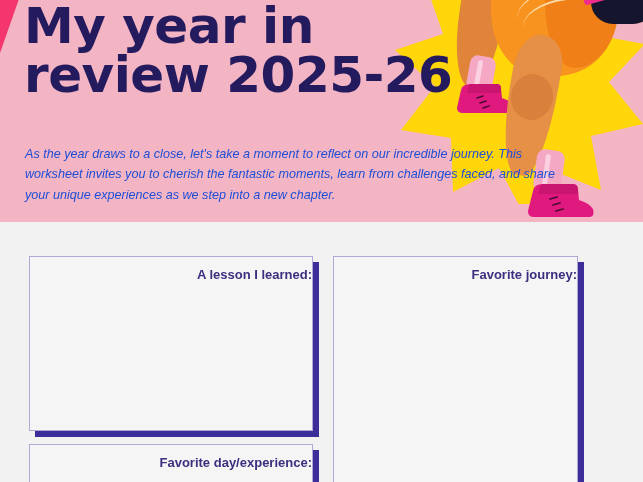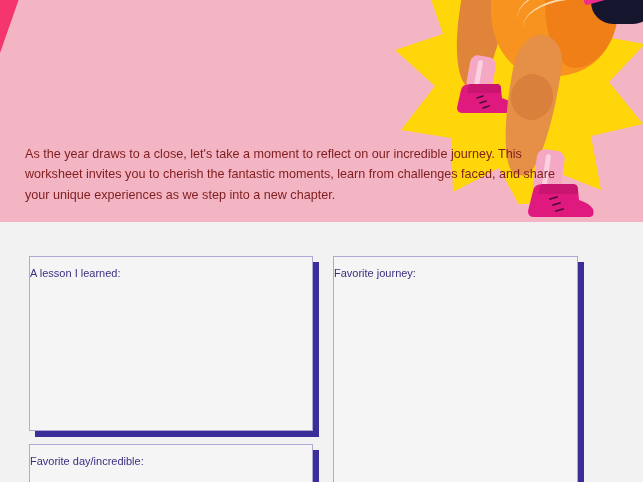--- a/index.html
+++ b/index.html
@@ -179,46 +179,48 @@
     line-height: 0.98;
     letter-spacing: -0.5px;
     white-space: pre-line;
   }
   .intro {
     position: absolute;
     left: 25px; top: 144px;
     width: 548px;
     z-index: 3;
     margin: 0;
-    color: #7f1d1d;
+    color: #1d4ed8;
     font-size: 12.6px;
     line-height: 1.62;
+    font-style: italic;
   }
 
   
   .sheet {
     position: absolute;
     left: 0; top: 222px;
     width: 643px;
     height: 260px;
     background: #f2f2f2;
   }
   .box {
     position: absolute;
     background: #f5f5f6;
     border: 1.2px solid #b0a9d6;
     box-sizing: border-box;
     box-shadow: 6px 6px 0 0 #3b2e99;
   }
   .box-label {
     display: block;
-    text-align: left;
+    text-align: right;
     color: #3b2f7f;
-    font-size: 11px;
+    font-size: 13px;
     padding-top: 10px;
+    font-weight: bold;
   }
   #box-lesson    { left: 29px;  top: 34px;  width: 284px; height: 175px; }
   #box-favday    { left: 29px;  top: 222px; width: 284px; height: 130px; }
   #box-memory    { left: 333px; top: 34px;  width: 245px; height: 318px; }
 </style>
 </head>
 <body>
 
 <div class="header">
 
@@ -264,29 +266,31 @@
         <line x1="25" y1="15" x2="32" y2="13"></line>
         <line x1="28" y1="21" x2="35" y2="19"></line>
         <line x1="31" y1="27" x2="38" y2="25"></line>
       </g>
     </svg>
 
     <div class="bag"></div>
     <div class="bag-strap"></div>
   </div>
 
+  <h1 class="title">My year in
+review 2025-26</h1>
   <p class="intro">As the year draws to a close, let's take a moment to reflect on our incredible journey. This worksheet invites you to cherish the fantastic moments, learn from challenges faced, and share your unique experiences as we step into a new chapter.</p>
 </div>
 
 <div class="sheet">
 
   <div class="box" id="box-lesson">
     <span class="box-label">A lesson I learned:</span>
   </div>
 
   <div class="box" id="box-favday">
-    <span class="box-label">Favorite day/incredible:</span>
+    <span class="box-label">Favorite day/experience:</span>
   </div>
 
   <div class="box" id="box-memory">
     <span class="box-label">Favorite journey:</span>
   </div>
 </div>
 
 </body></html>

